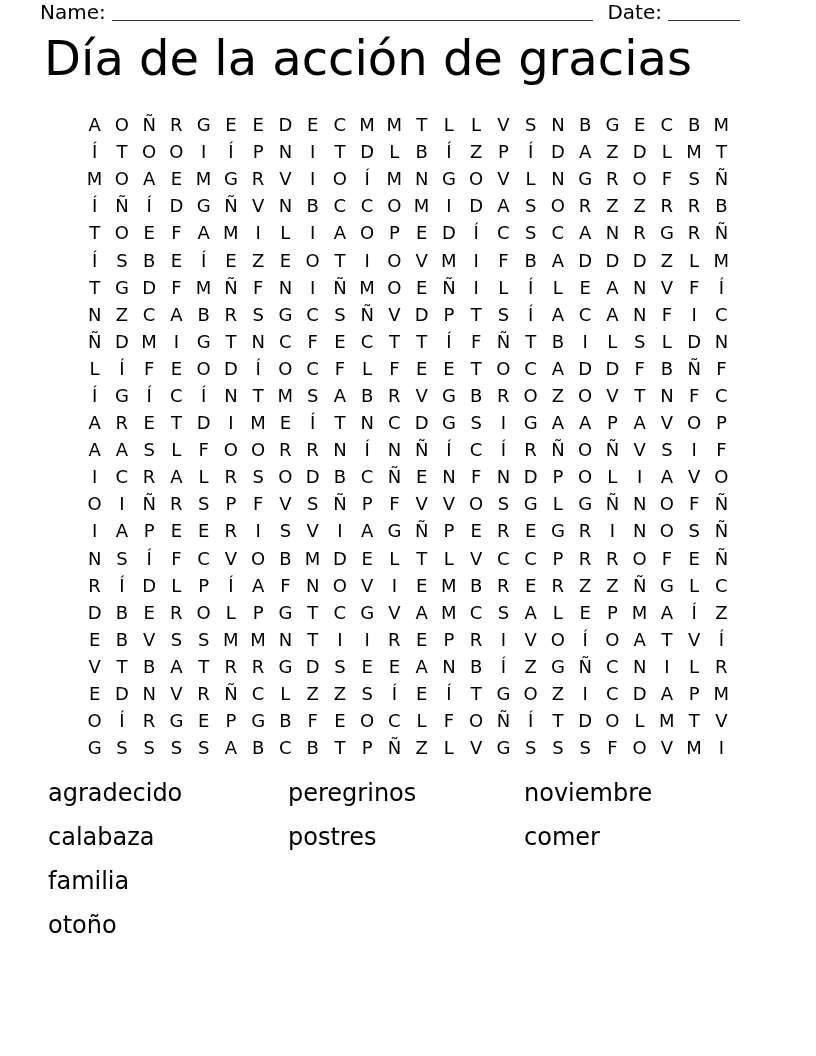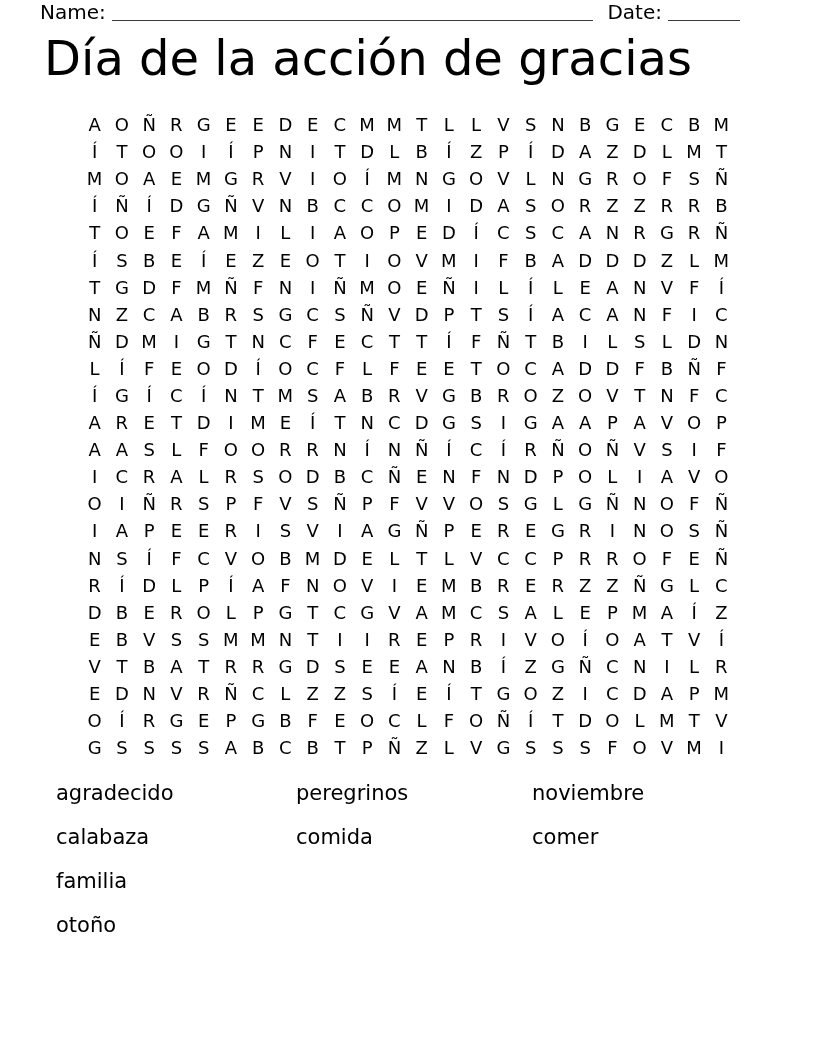--- a/index.html
+++ b/index.html
@@ -59,24 +59,24 @@
     font-size: 18px;
   }
   .cell {
     display: flex;
     align-items: center;
     justify-content: center;
     user-select: none;
   }
   .words {
     position: absolute;
-    left: 56px;
+    left: 48px;
     top: 771px;
     display: flex;
-    font-size: 21px;
+    font-size: 24px;
   }
   .word-col-1 { width: 240px; }
   .word-col-2 { width: 236px; text-align: center; }
   .word-col-3 { width: 220px; }
   .word {
     height: 44px;
     display: flex;
     align-items: center;
   }
 </style>
@@ -673,19 +673,19 @@
 
 <div class="words" id="words">
     <div class="word-col-1">
       <div class="word">agradecido</div>
       <div class="word">calabaza</div>
       <div class="word">familia</div>
       <div class="word">otoño</div>
     </div>
     <div class="word-col-2">
       <div class="word">peregrinos</div>
-      <div class="word">comida</div>
+      <div class="word">postres</div>
     </div>
     <div class="word-col-3">
       <div class="word">noviembre</div>
       <div class="word">comer</div>
     </div>
   </div>
 
 </body></html>

